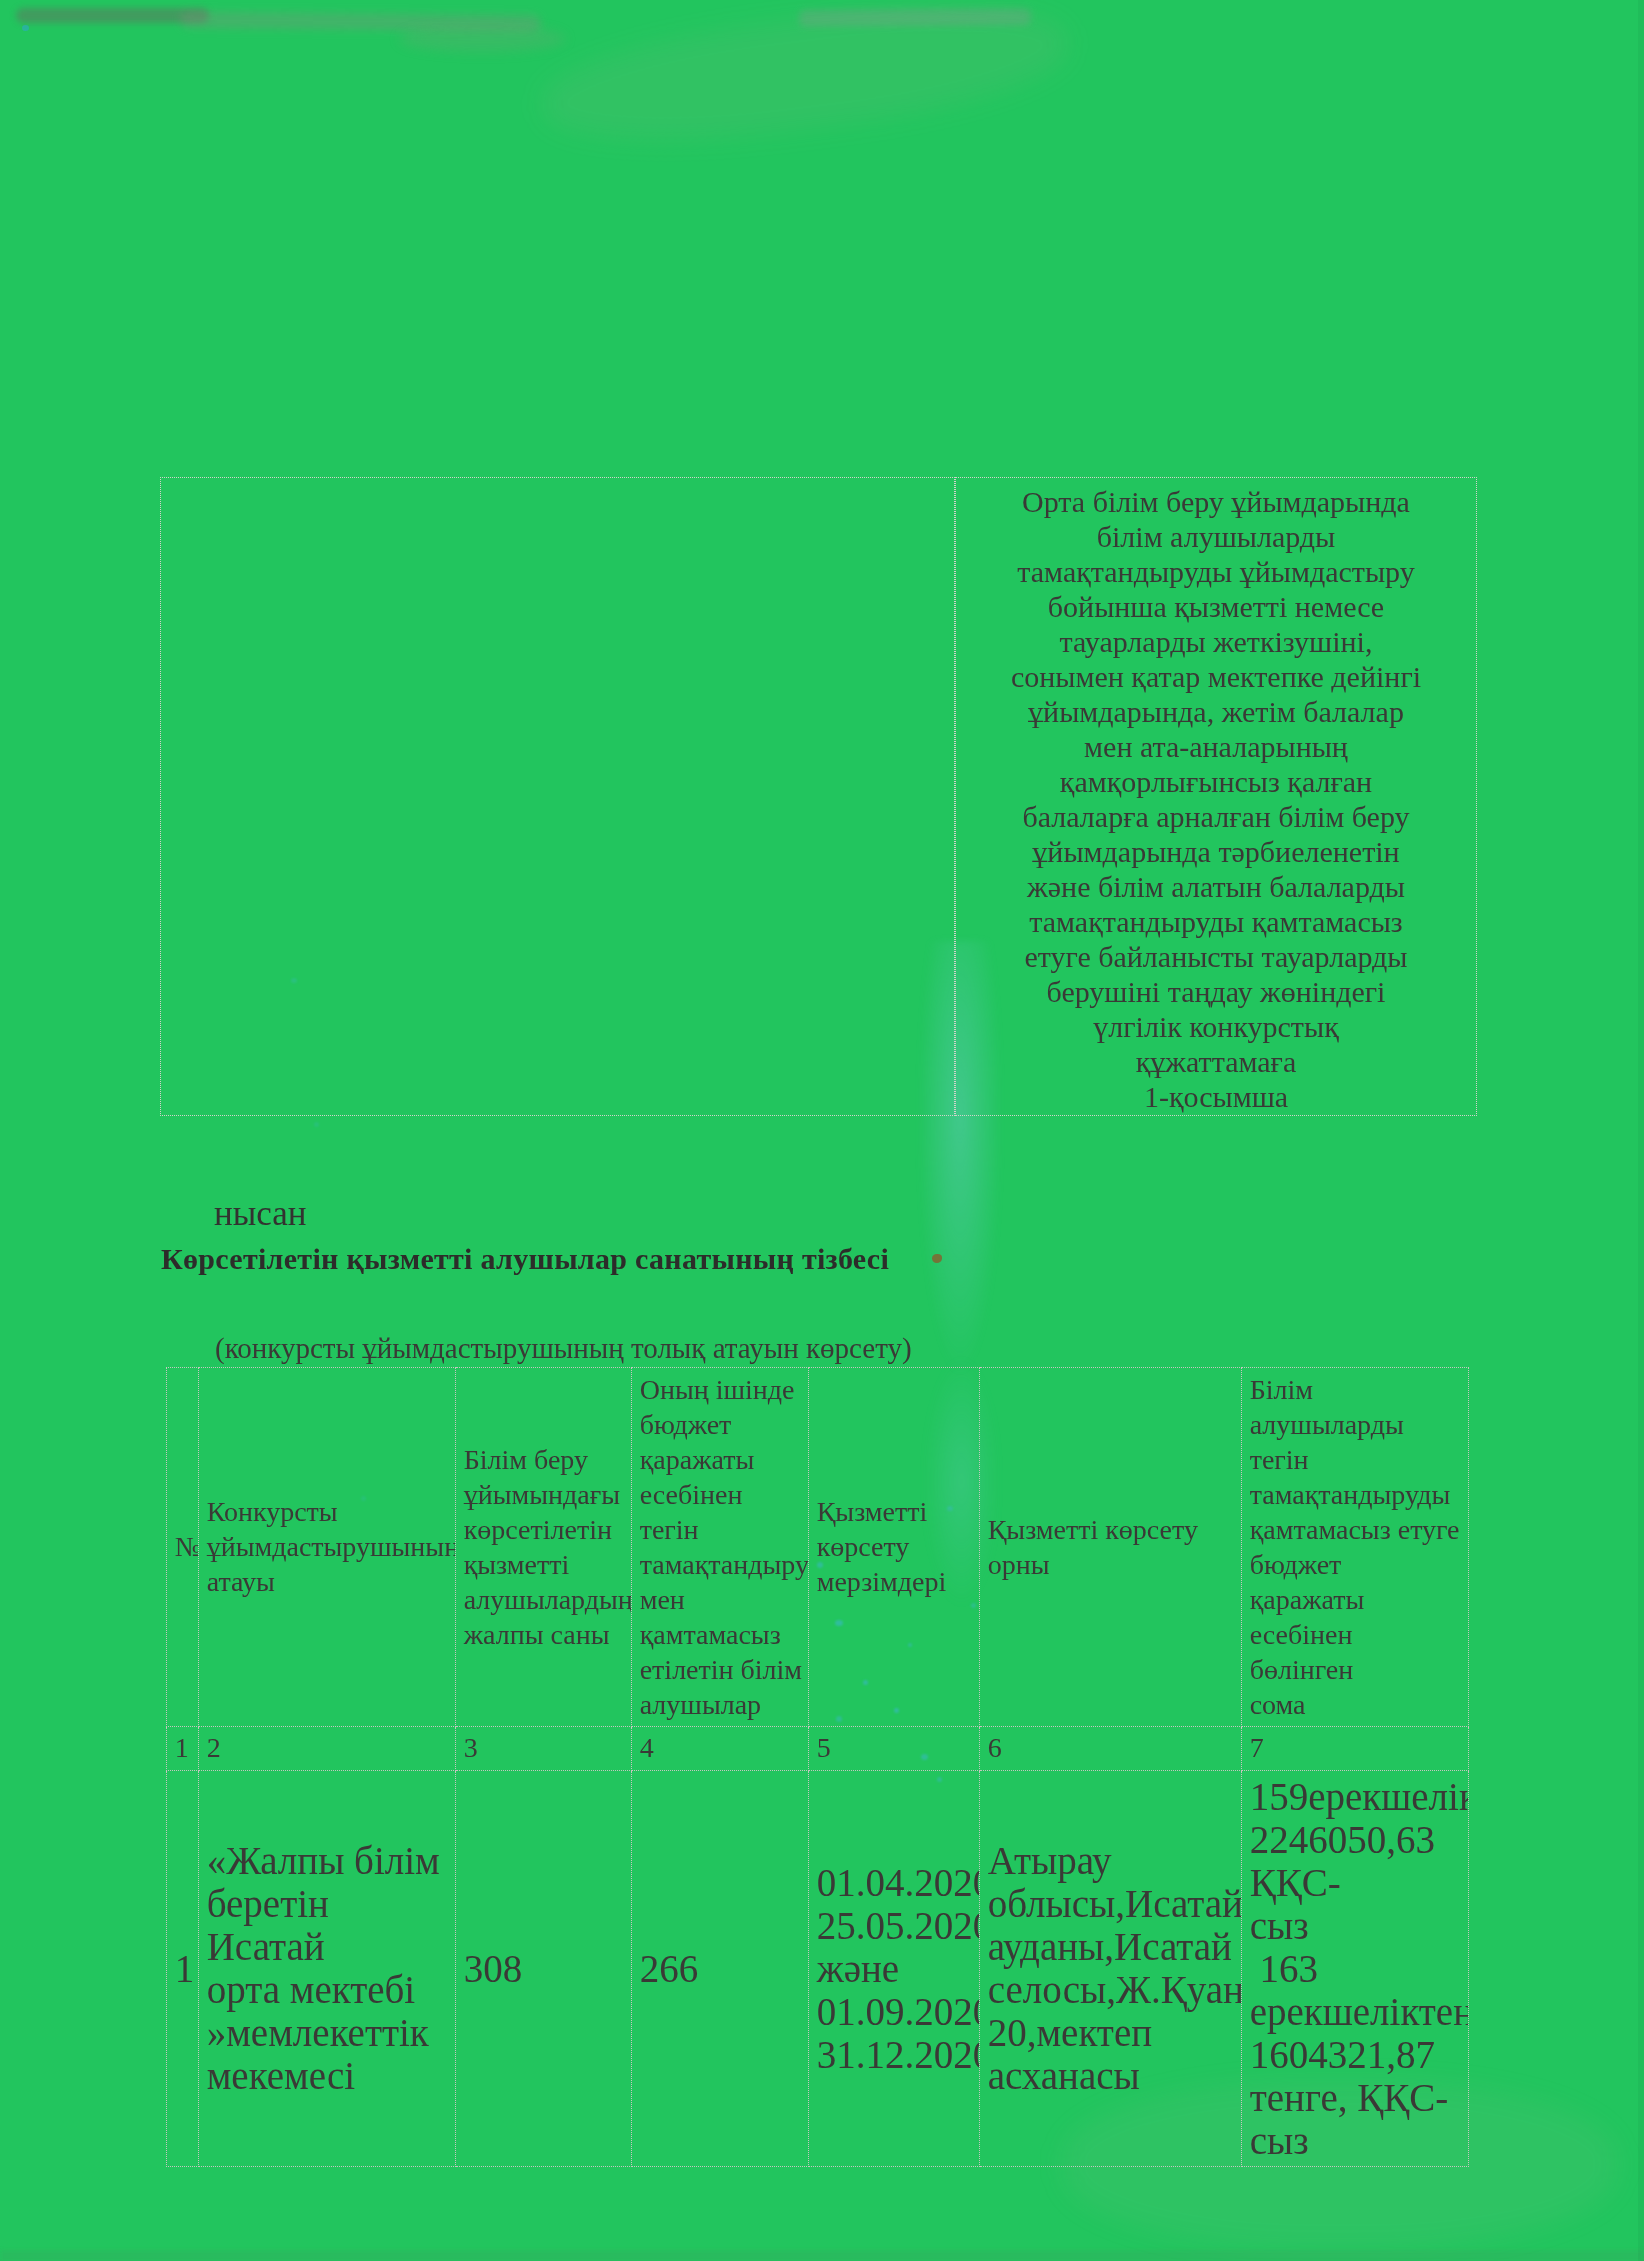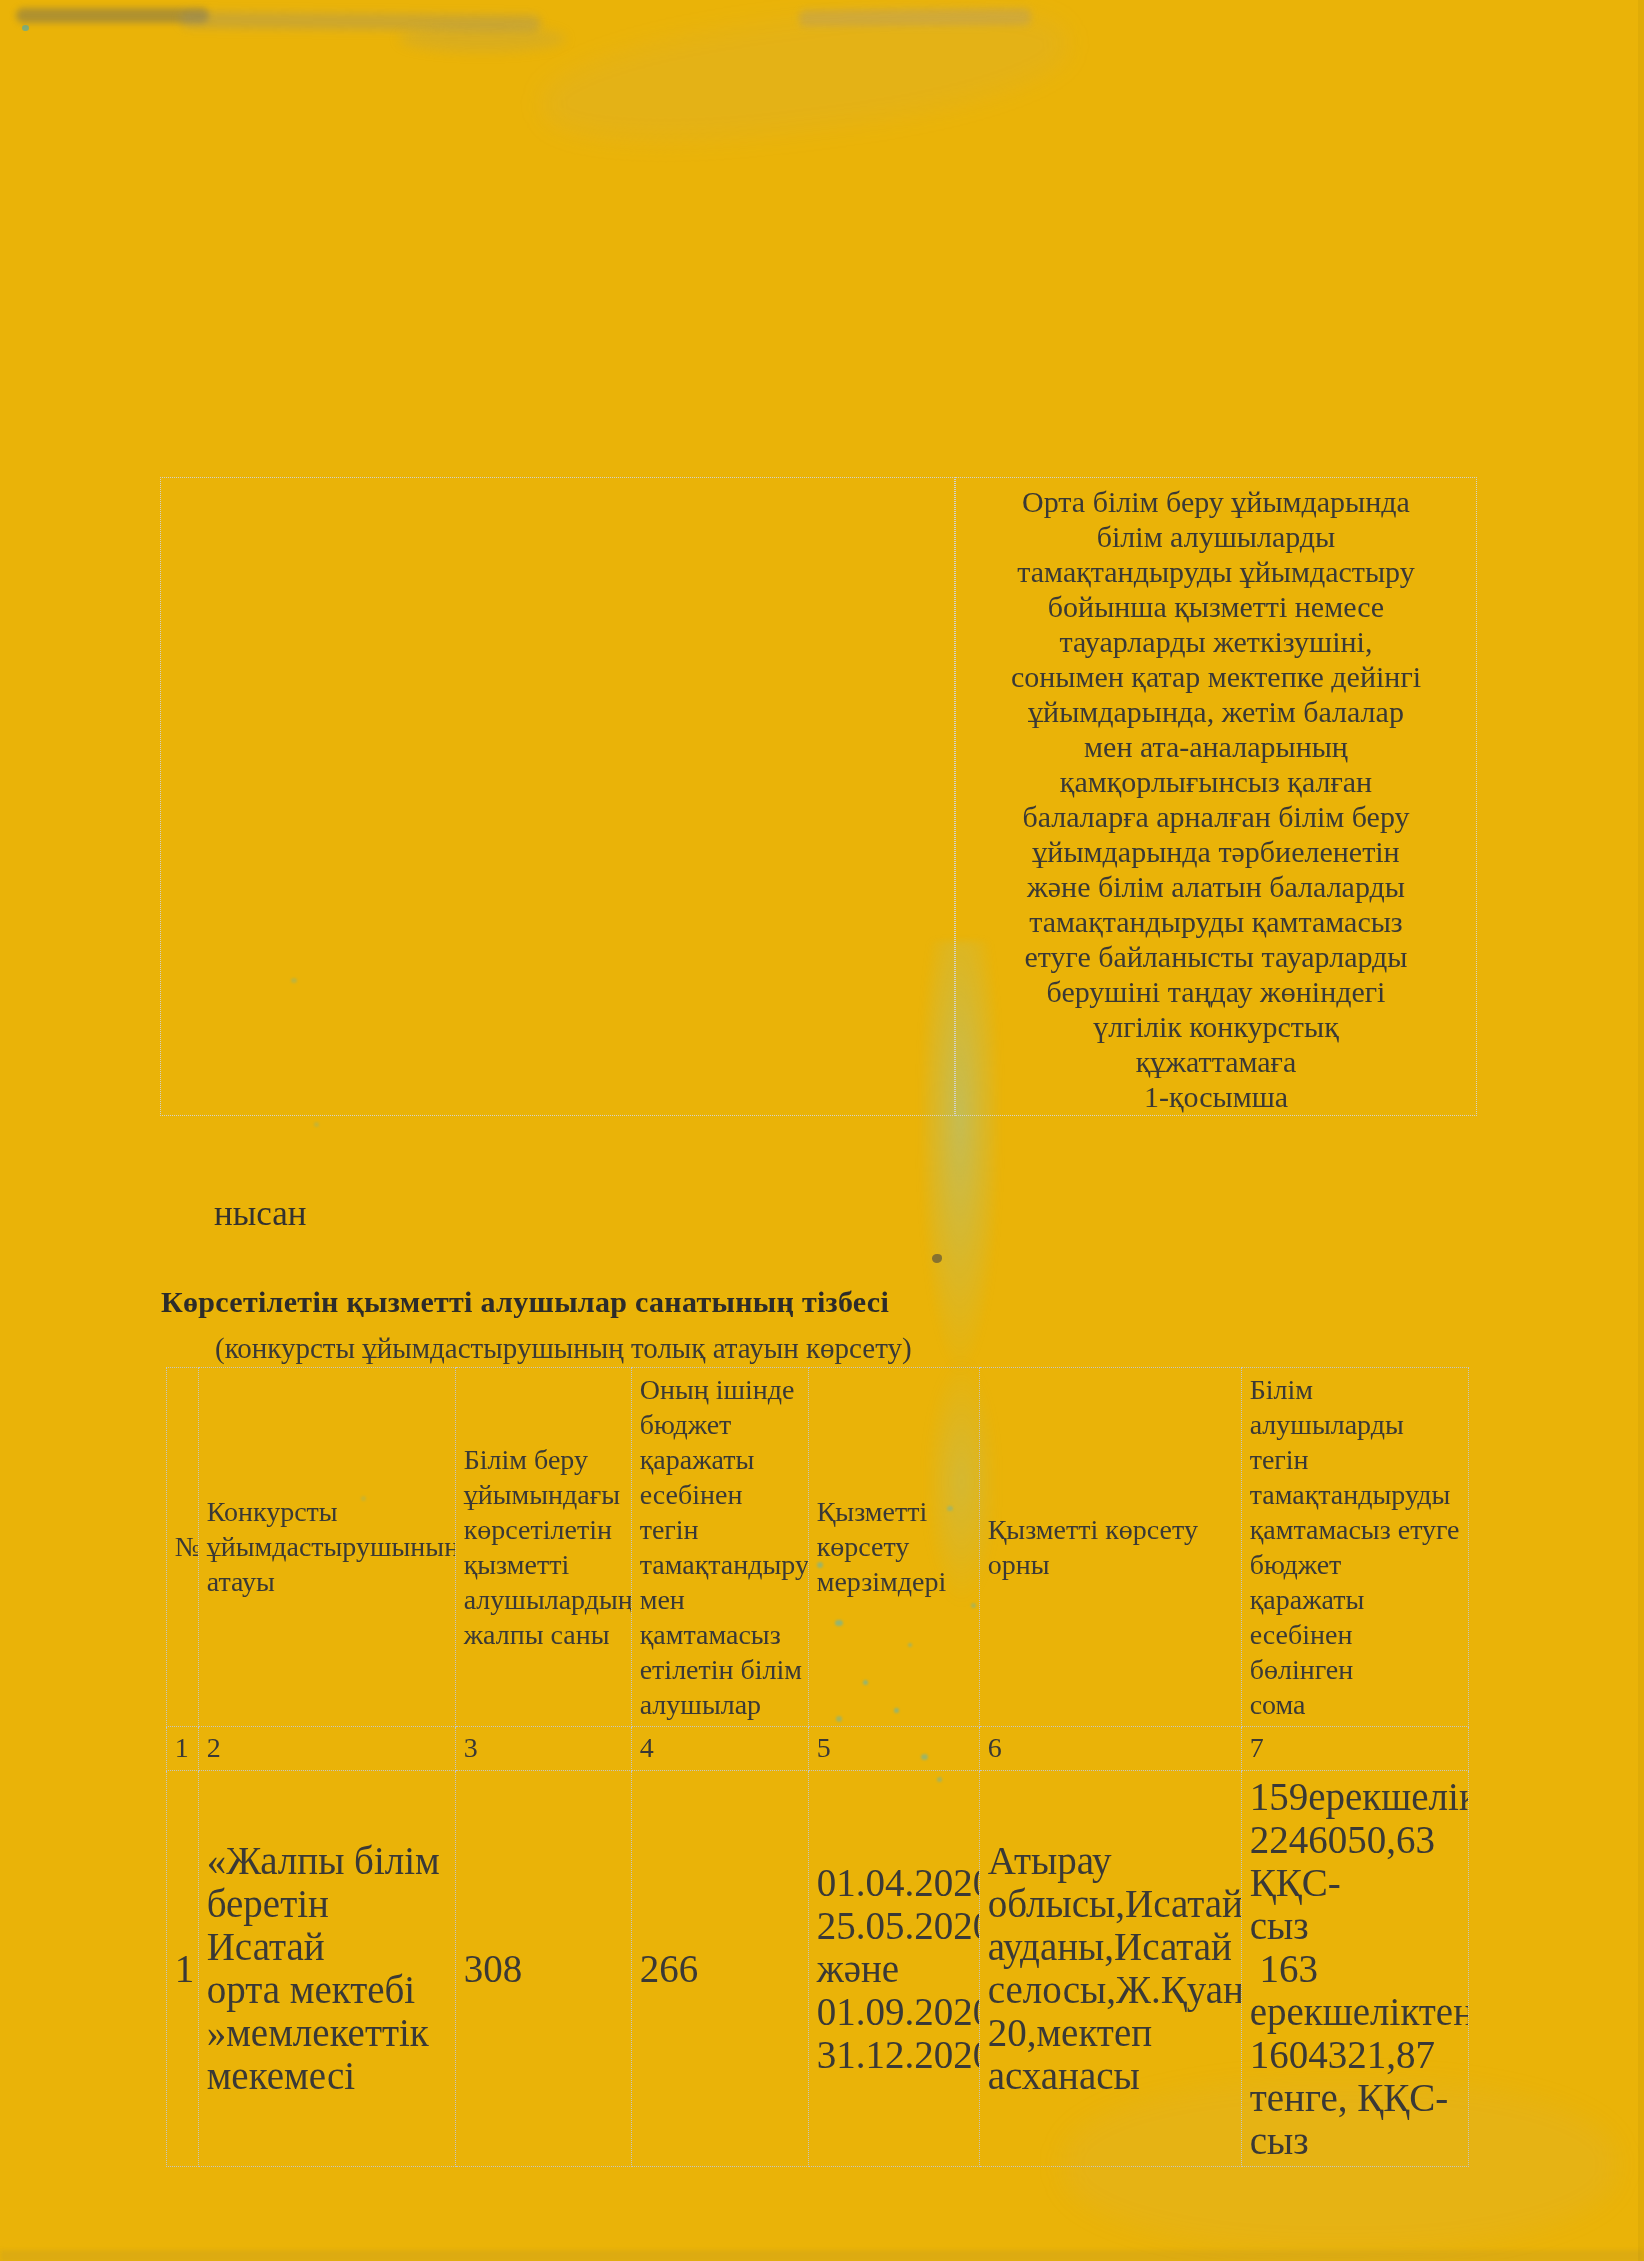--- a/index.html
+++ b/index.html
@@ -1,19 +1,19 @@
 <!DOCTYPE html>
 <html style="font-size:10.3px"><head>
 <meta charset="utf-8">
 <style>
   html,body{margin:0;padding:0;background:#e9e9e6;}
   .page{
     position:relative;
     width:1644px;height:2261px;
-    background:#eab308;
+    background:#22c55e;
     font-family:"Liberation Serif","DejaVu Serif",serif;
     color:#343330;
     overflow:hidden;
   }
   .ml{white-space:pre-wrap;}
 
   
   .appendix-cell{
     position:absolute;top:477px;height:639px;
     border:0.6px dotted #d2d2ca;
@@ -23,21 +23,21 @@
   .appendix-cell.right{left:955px;width:522px;}
   .appendix-text{
     position:absolute;left:955px;top:484px;width:522px;
     font-size:30px;line-height:35px;
     text-align:center;color:#3a3936;
     white-space:pre-line;
   }
 
   
   .form-label{position:absolute;left:214px;top:1194px;font-size:35px;color:#333230;text-align:right;}
-  .doc-title{position:absolute;left:161px;top:1242px;font-size:30px;font-weight:bold;color:#2d2c2a;letter-spacing:0.3px;margin-top:43px;}
+  .doc-title{position:absolute;left:161px;top:1242px;font-size:30px;font-weight:bold;color:#2d2c2a;letter-spacing:0.3px;}
   .subtitle{position:absolute;left:213px;top:1290px;font-size:30px;color:#343330;white-space:pre;}
   .subtitle-note{position:absolute;left:195px;top:1332px;font-size:29px;color:#3a3936;margin-left:20px;}
 
   
   table.doc{
     position:absolute;left:166px;top:1367px;width:1302px;
     border-collapse:collapse;table-layout:fixed;
   }
   table.doc td{
     border:0.6px dotted #c6c6c0;

